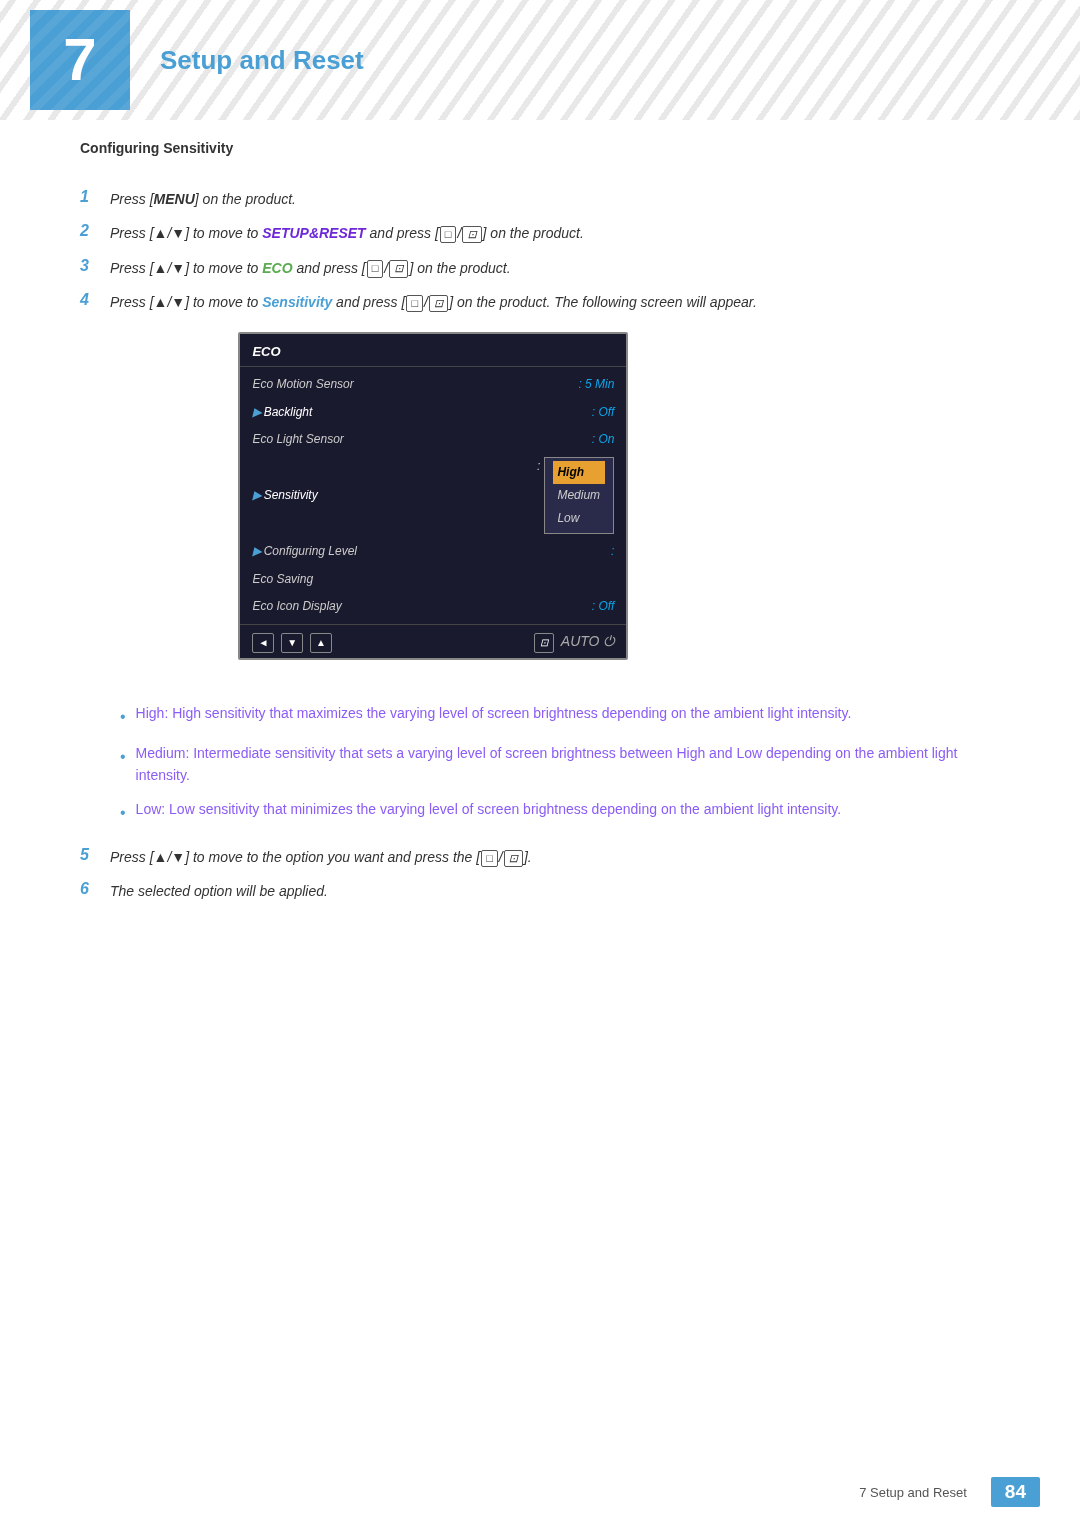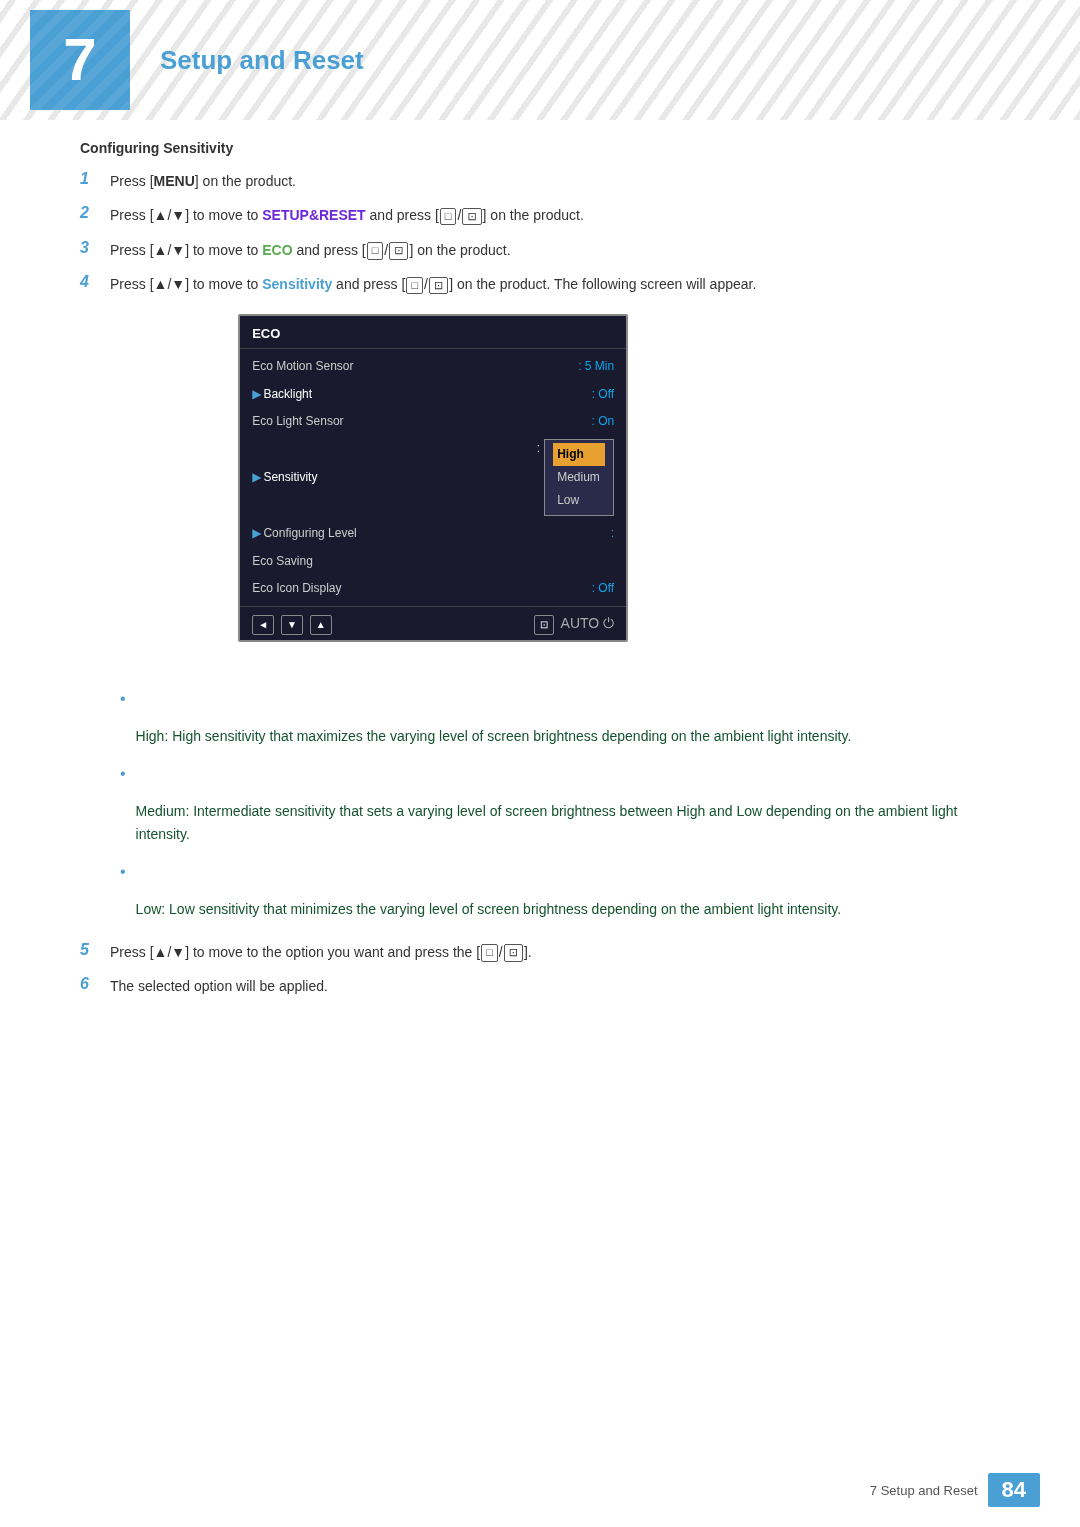--- a/index.html
+++ b/index.html
@@ -70,21 +70,21 @@
     }
 
     .content-area {
       padding: 20px 80px 80px 80px;
     }
 
     .section-heading {
       font-weight: bold;
       font-size: 14px;
       color: #333;
-      margin-bottom: 14px;
+      margin-bottom: 32px;
     }
 
     .steps-list {
       list-style: none;
       padding: 0;
       margin-bottom: 20px;
     }
 
     .step-item {
       display: flex;
@@ -97,20 +97,21 @@
       color: #4a9fd4;
       font-size: 16px;
       min-width: 30px;
       font-weight: bold;
     }
 
     .step-text {
       font-size: 14px;
       line-height: 1.6;
       color: #333;
+      font-style: italic;
     }
 
     .step-text .keyword-orange {
       color: #6d28d9;
       font-weight: bold;
     }
 
     .step-text .keyword-green {
       color: #5aaa50;
       font-weight: bold;
@@ -248,44 +249,43 @@
     }
 
     .bullet-dot {
       color: #4a9fd4;
       margin-right: 10px;
       margin-top: 2px;
       font-size: 16px;
     }
 
     .bullet-text {
-      color: #14532d;
-      margin-top: 41px;
+      color: #8b5cf6;
     }
 
     
     .page-footer {
       position: absolute;
       bottom: 20px;
       right: 40px;
       display: flex;
       align-items: center;
       font-size: 13px;
       color: #555;
     }
 
     .footer-chapter {
-      margin-right: 10px;
+      margin-right: 24px;
     }
 
     .footer-page-num {
       background: #4a9fd4;
       color: white;
       font-weight: bold;
-      font-size: 22px;
+      font-size: 19px;
       padding: 4px 14px;
       border-radius: 2px;
     }
 
     .header-wrapper {
       position: relative;
       overflow: hidden;
       height: 120px;
       display: flex;
       align-items: center;

